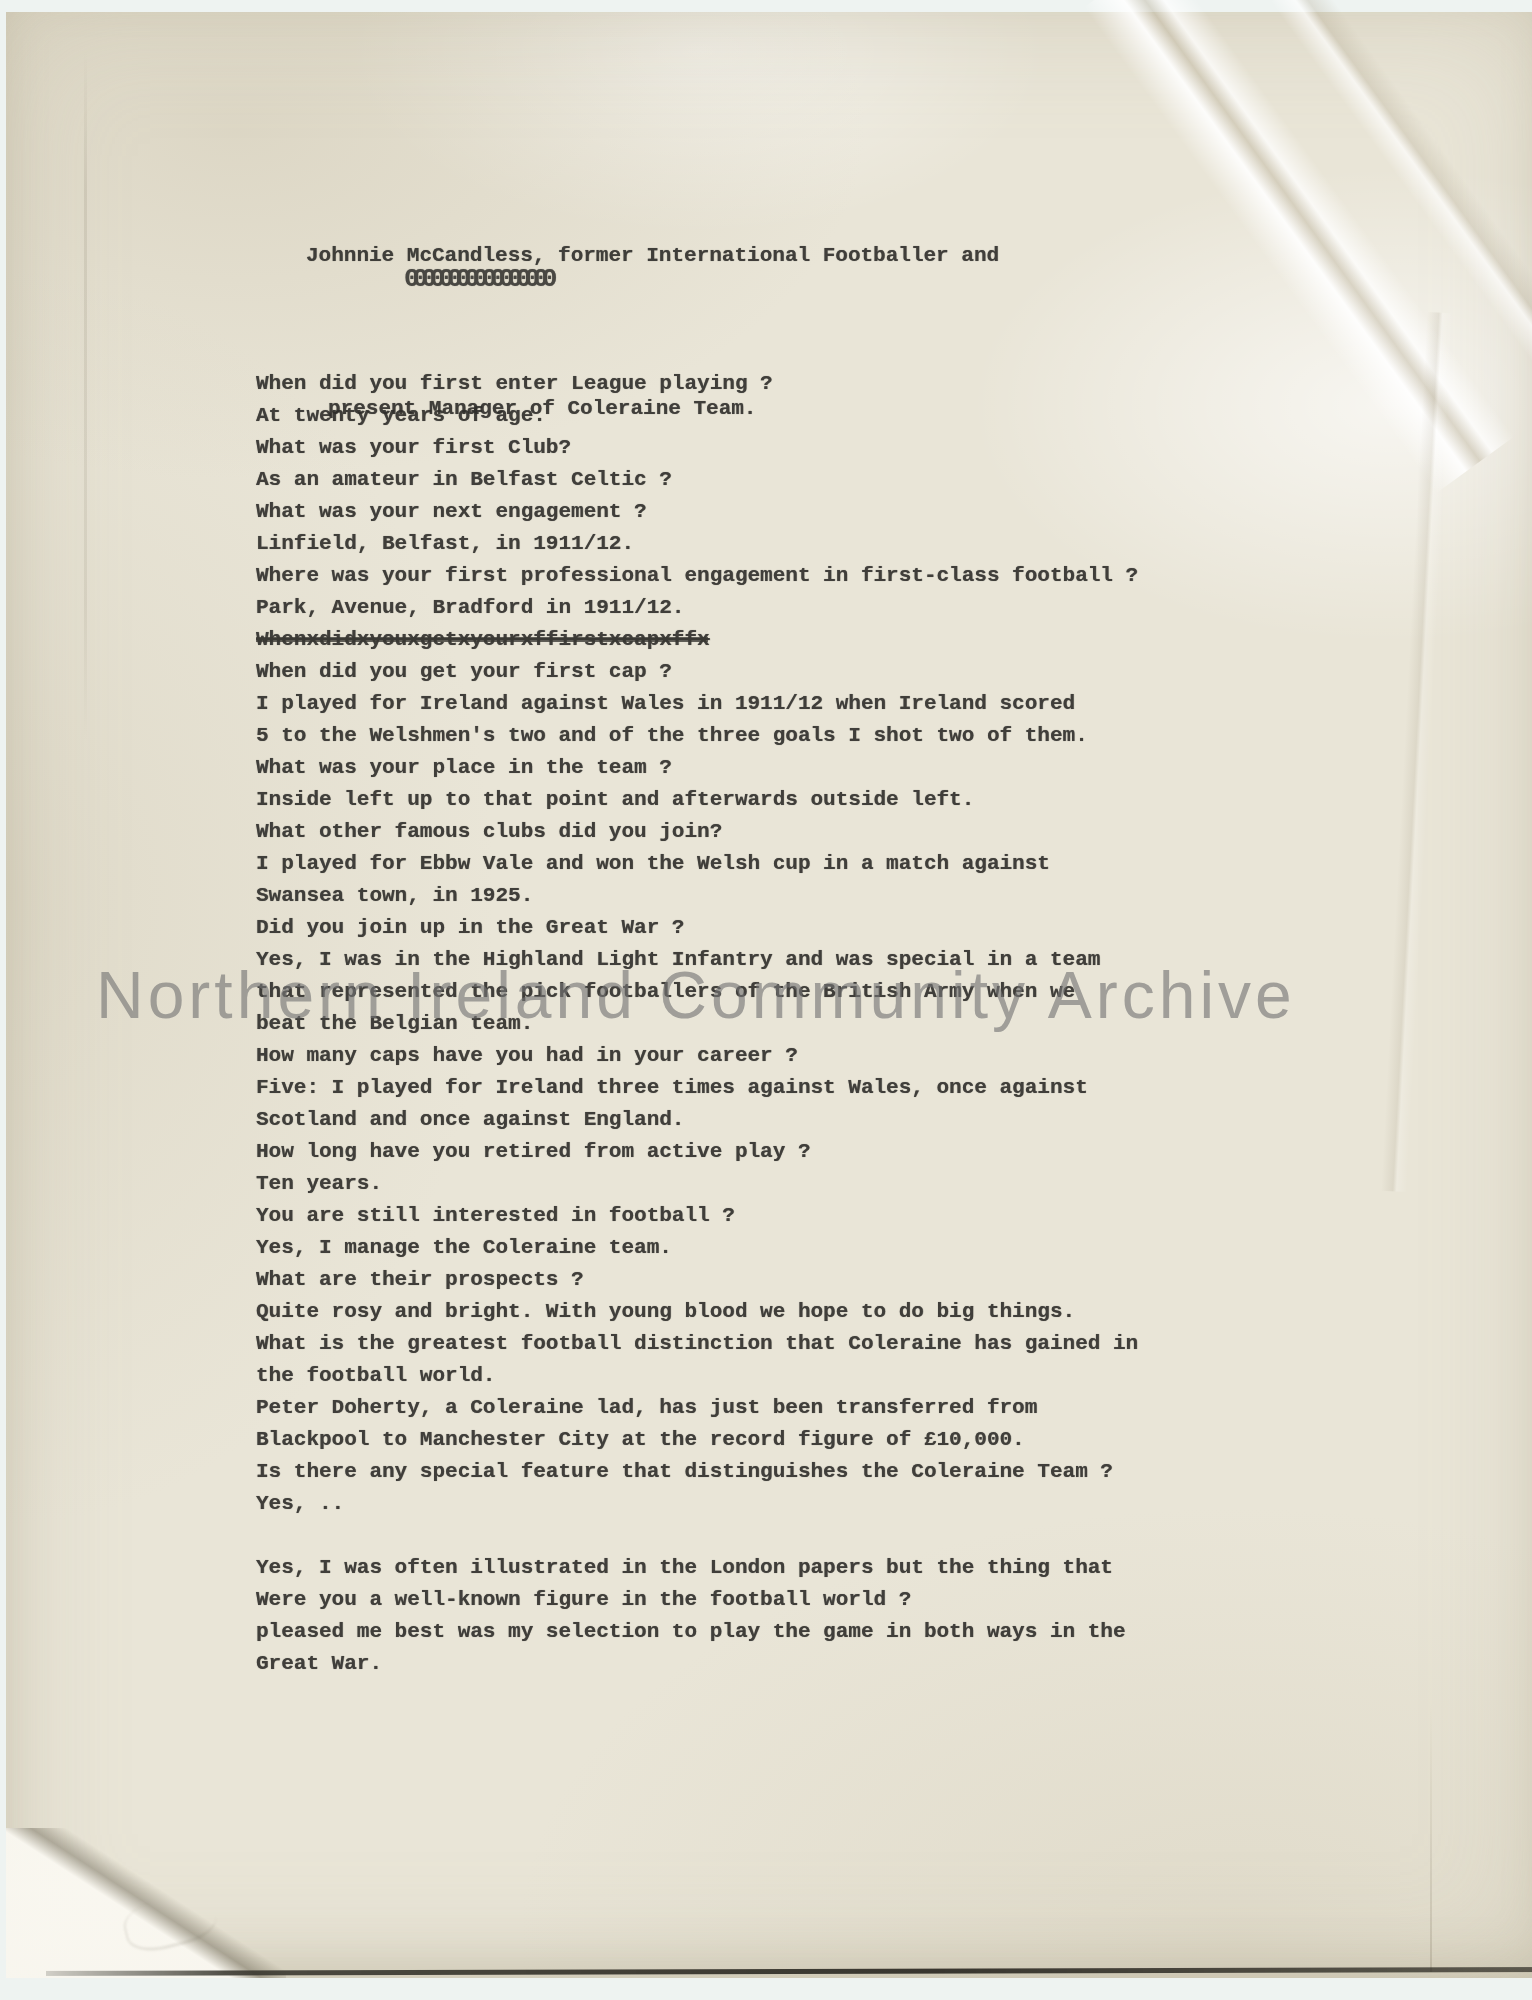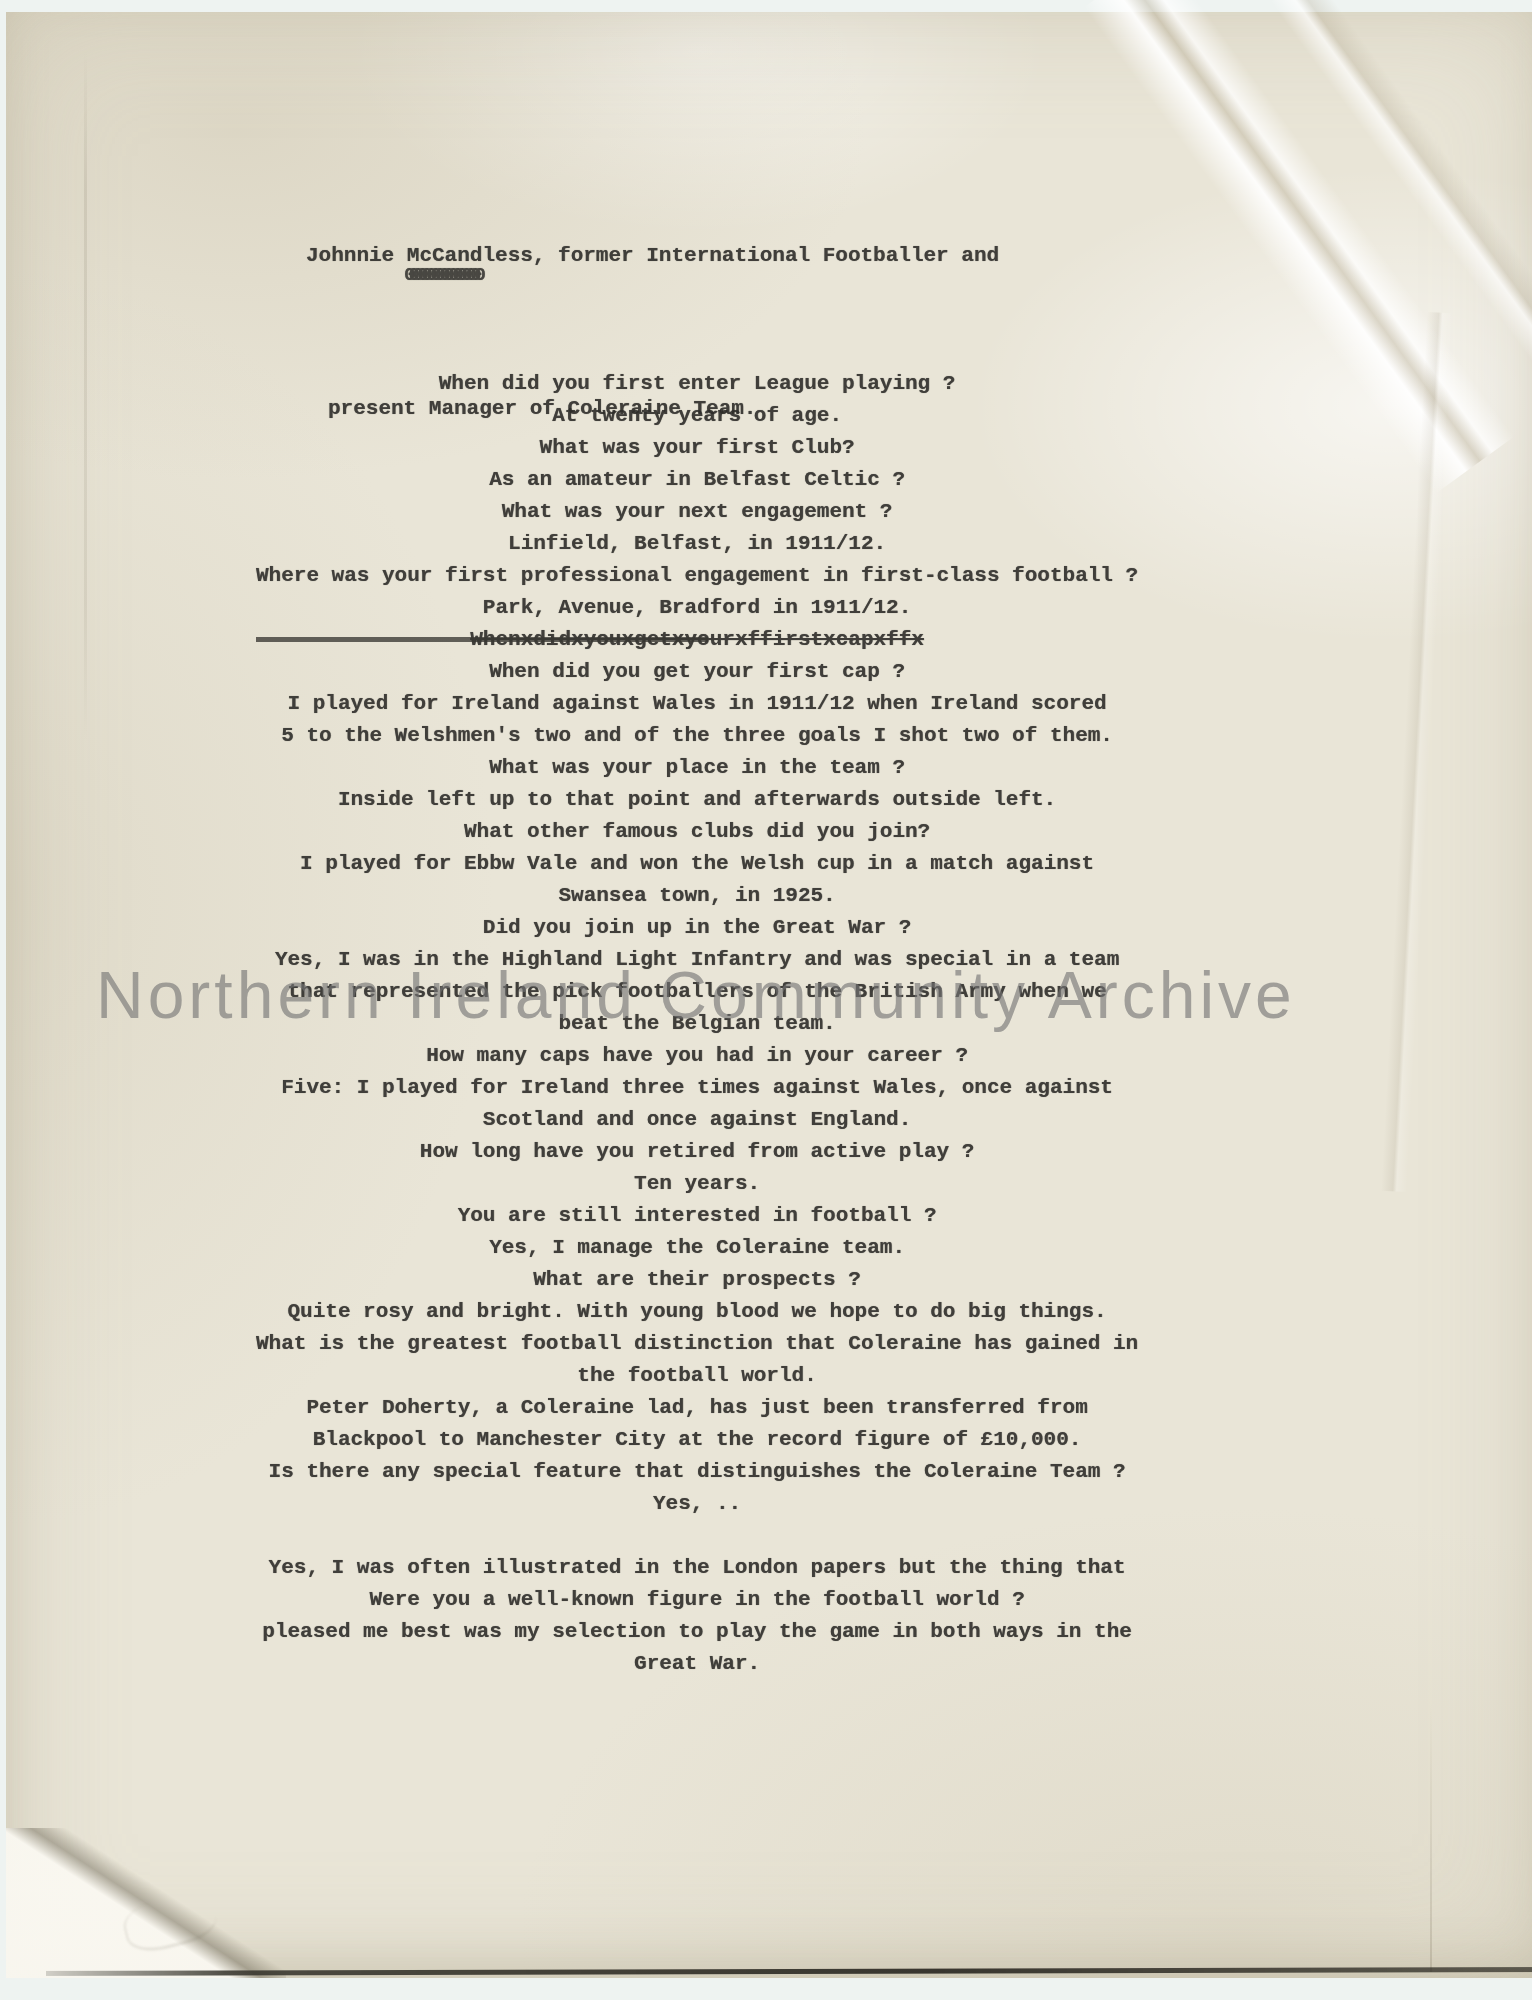--- a/index.html
+++ b/index.html
@@ -49,28 +49,28 @@
   .typed{
     color:var(--ink,#2e2d2a);
     text-shadow:0 0 1px rgba(46,45,42,0.55), 0.4px 0.4px 0.6px rgba(30,30,28,0.3);
     font-weight:700;
     opacity:.9;
   }
   .header-block{position:absolute;left:300px;top:156px;font-size:21px;line-height:35px;white-space:pre;}
   .header-line2{padding-left:22px;margin-top:48px;}
   .divider{
     position:absolute;left:398px;top:252px;
-    font-size:19px;letter-spacing:-7px;font-weight:700;
+    font-size:26px;letter-spacing:-7px;font-weight:700;
     filter:blur(0.5px);opacity:.85;white-space:pre;
   }
   .typed-lines{
     position:absolute;left:250px;top:356px;
     font-size:21px;line-height:32px;
   }
-  .line{height:32px;white-space:pre;text-align:center;}
+  .line{height:32px;white-space:pre;}
   .struck{position:relative;text-decoration:line-through;}
   .struck::after{
     content:"";position:absolute;left:0;width:452px;top:13px;height:5px;
     background:rgba(38,37,33,0.78);filter:blur(0.5px);
   }
   
   .watermark{
     position:absolute;left:90px;top:948px;width:1352px;
     font-family:"Liberation Sans","DejaVu Sans",sans-serif;
     font-size:66px;line-height:70px;letter-spacing:4px;

